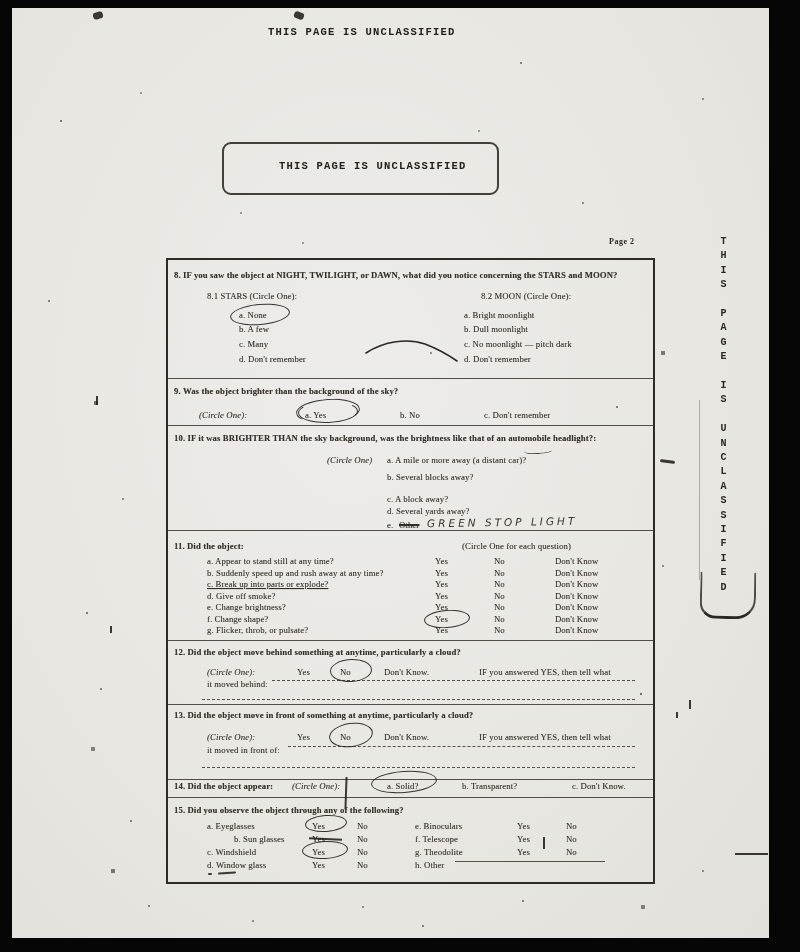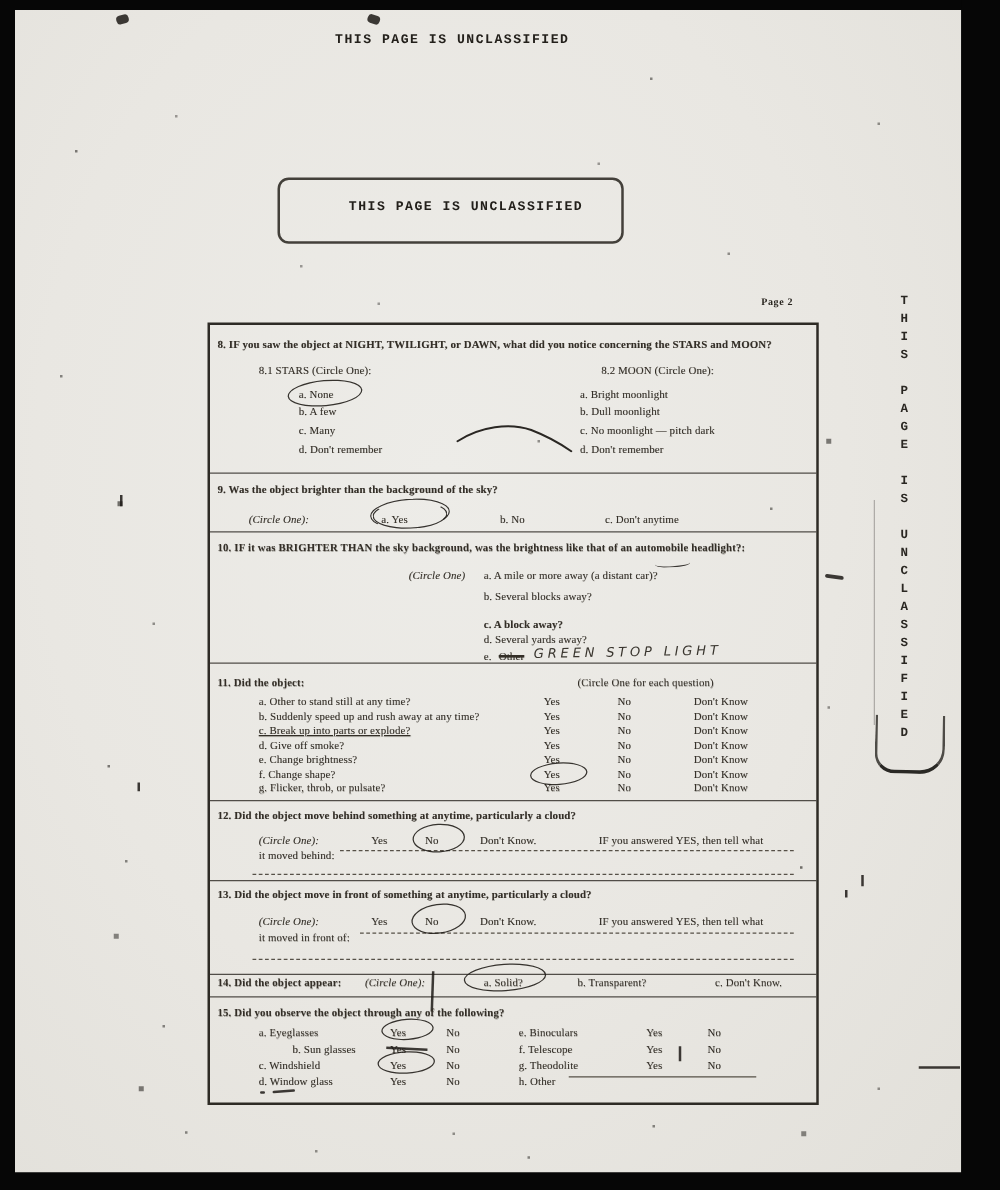--- a/index.html
+++ b/index.html
@@ -99,39 +99,39 @@
     <div class="t" style="left:296px;top:94px;">d.  Don't remember</div>
     <div class="pen-ellipse" style="left:62px;top:44px;width:58px;height:19px;transform:rotate(-5deg);"></div>
     <svg class="abs" style="left:196px;top:76px;" width="95" height="28" viewBox="0 0 95 28">
       <path d="M2 17 C 20 5, 44 2, 61 8 C 74 13, 83 18, 93 25" stroke="#2a2723" stroke-width="1.6" fill="none" stroke-linecap="round"></path>
     </svg>
 
     <div class="t" style="left:6px;top:126px;font-weight:bold;">9.  Was the object brighter than the background of the sky?</div>
     <div class="t" style="left:31px;top:150px;font-style:italic;">(Circle One):</div>
     <div class="t" style="left:137px;top:150px;">a.  Yes</div>
     <div class="t" style="left:232px;top:150px;">b.  No</div>
-    <div class="t" style="left:316px;top:150px;">c.  Don't anytime</div>
+    <div class="t" style="left:316px;top:150px;">c.  Don't remember</div>
     <div class="pen-ellipse" style="left:128px;top:139px;width:62px;height:22px;transform:rotate(-4deg);border-bottom-color:transparent;"></div>
     <div class="pen-ellipse" style="left:130px;top:141px;width:58px;height:20px;transform:rotate(-2deg);border-top-color:transparent;"></div>
 
     <div class="t" style="left:6px;top:173px;font-weight:bold;">10.  IF it was BRIGHTER THAN the sky background, was the brightness like that of an automobile headlight?:</div>
     <div class="abs" style="left:356px;top:188px;width:28px;height:5px;border-bottom:1.6px solid rgba(28,25,21,.85);border-radius:50%;transform:rotate(-3deg);"></div>
     <div class="t" style="left:159px;top:195px;font-style:italic;">(Circle One)</div>
     <div class="t" style="left:219px;top:195px;">a.  A mile or more away (a distant car)?</div>
     <div class="t" style="left:219px;top:212px;">b.  Several blocks away?</div>
-    <div class="t" style="left:219px;top:234px;font-weight:bold;">c.  A block away?</div>
+    <div class="t" style="left:219px;top:234px;">c.  A block away?</div>
     <div class="t" style="left:219px;top:246px;">d.  Several yards away?</div>
     <div class="t" style="left:219px;top:260px;">e.</div>
     <div class="t" style="left:231px;top:260px;text-decoration:line-through;text-decoration-thickness:1.5px;font-family:Liberation Serif, serif;">Other</div>
     <div class="hand" style="left:259px;top:256px;">GREEN STOP LIGHT</div>
 
     <div class="t" style="left:6px;top:281px;font-weight:bold;">11.  Did the object:</div>
     <div class="t" style="left:294px;top:281px;">(Circle One for each question)</div>
 
-    <div class="t" style="left:39px;top:296px;">a.  Other to stand still at any time?</div>
+    <div class="t" style="left:39px;top:296px;">a.  Appear to stand still at any time?</div>
     <div class="t" style="left:267px;top:296px;">Yes</div>
     <div class="t" style="left:326px;top:296px;">No</div>
     <div class="t" style="left:387px;top:296px;">Don't Know</div>
 
     <div class="t" style="left:39px;top:308px;">b.  Suddenly speed up and rush away at any time?</div>
     <div class="t" style="left:267px;top:308px;">Yes</div>
     <div class="t" style="left:326px;top:308px;">No</div>
     <div class="t" style="left:387px;top:308px;">Don't Know</div>
 
     <div class="t" style="left:39px;top:319px;text-decoration:underline;">c.  Break up into parts or explode?</div>

